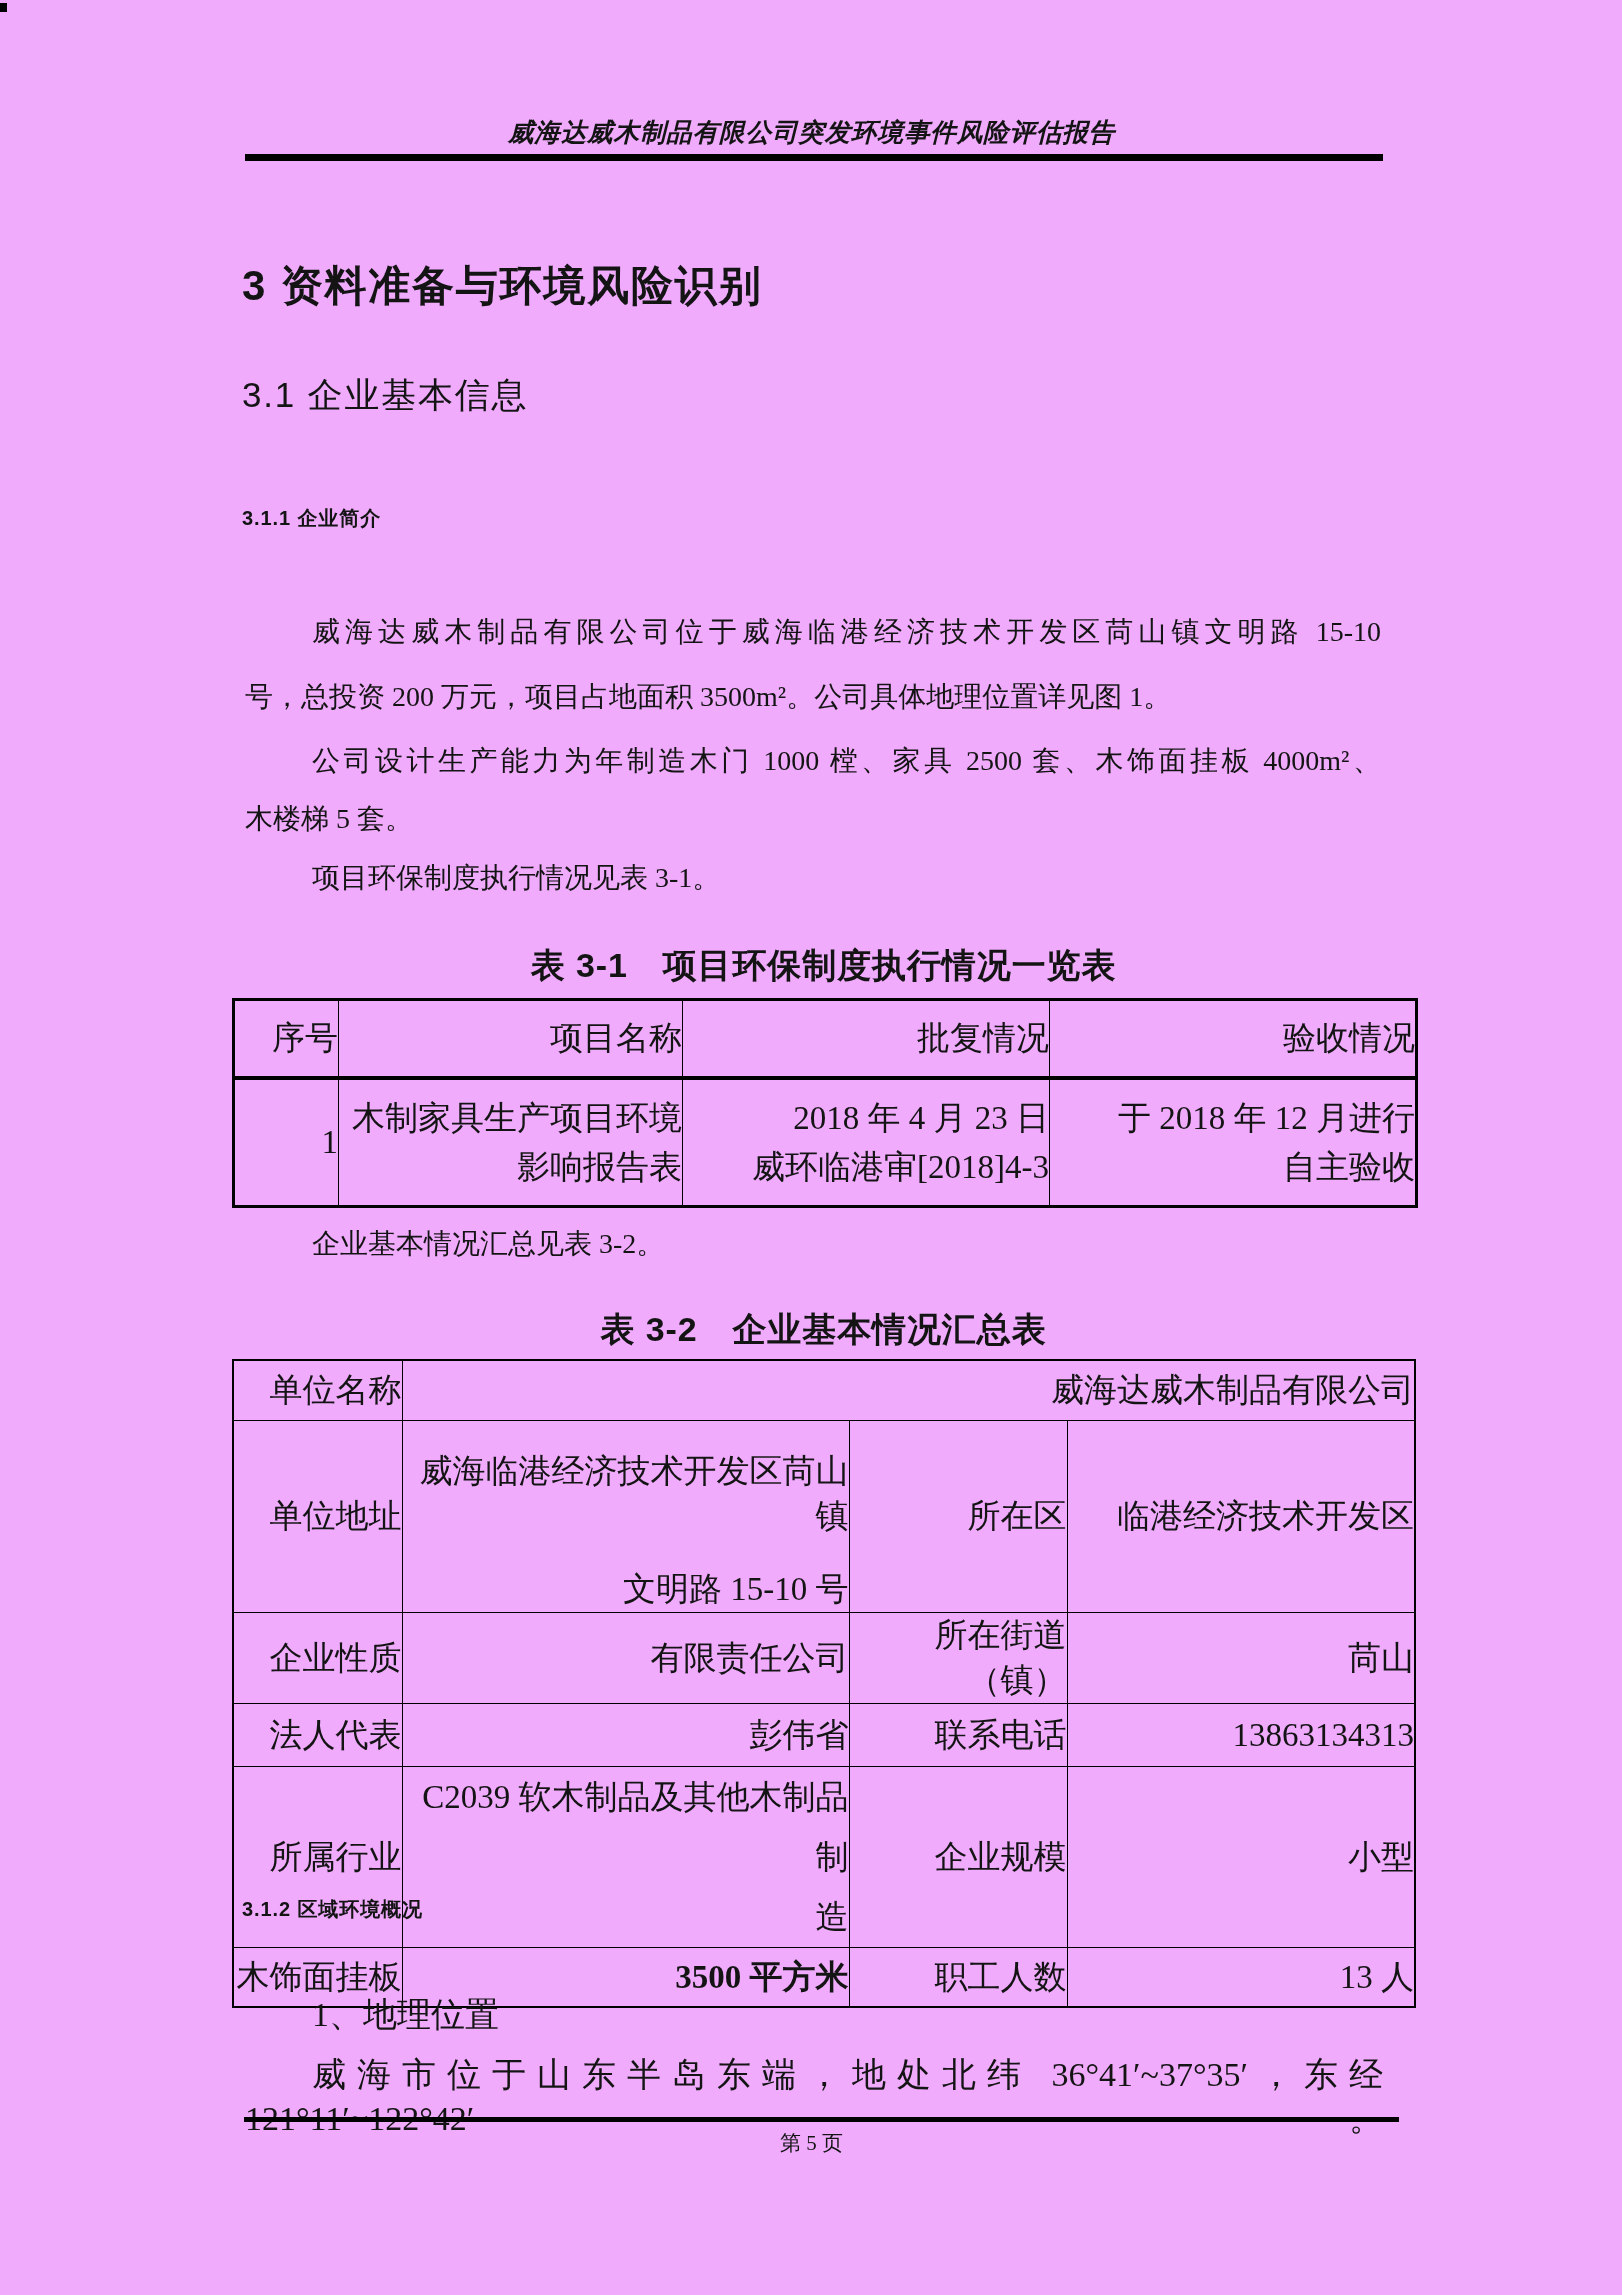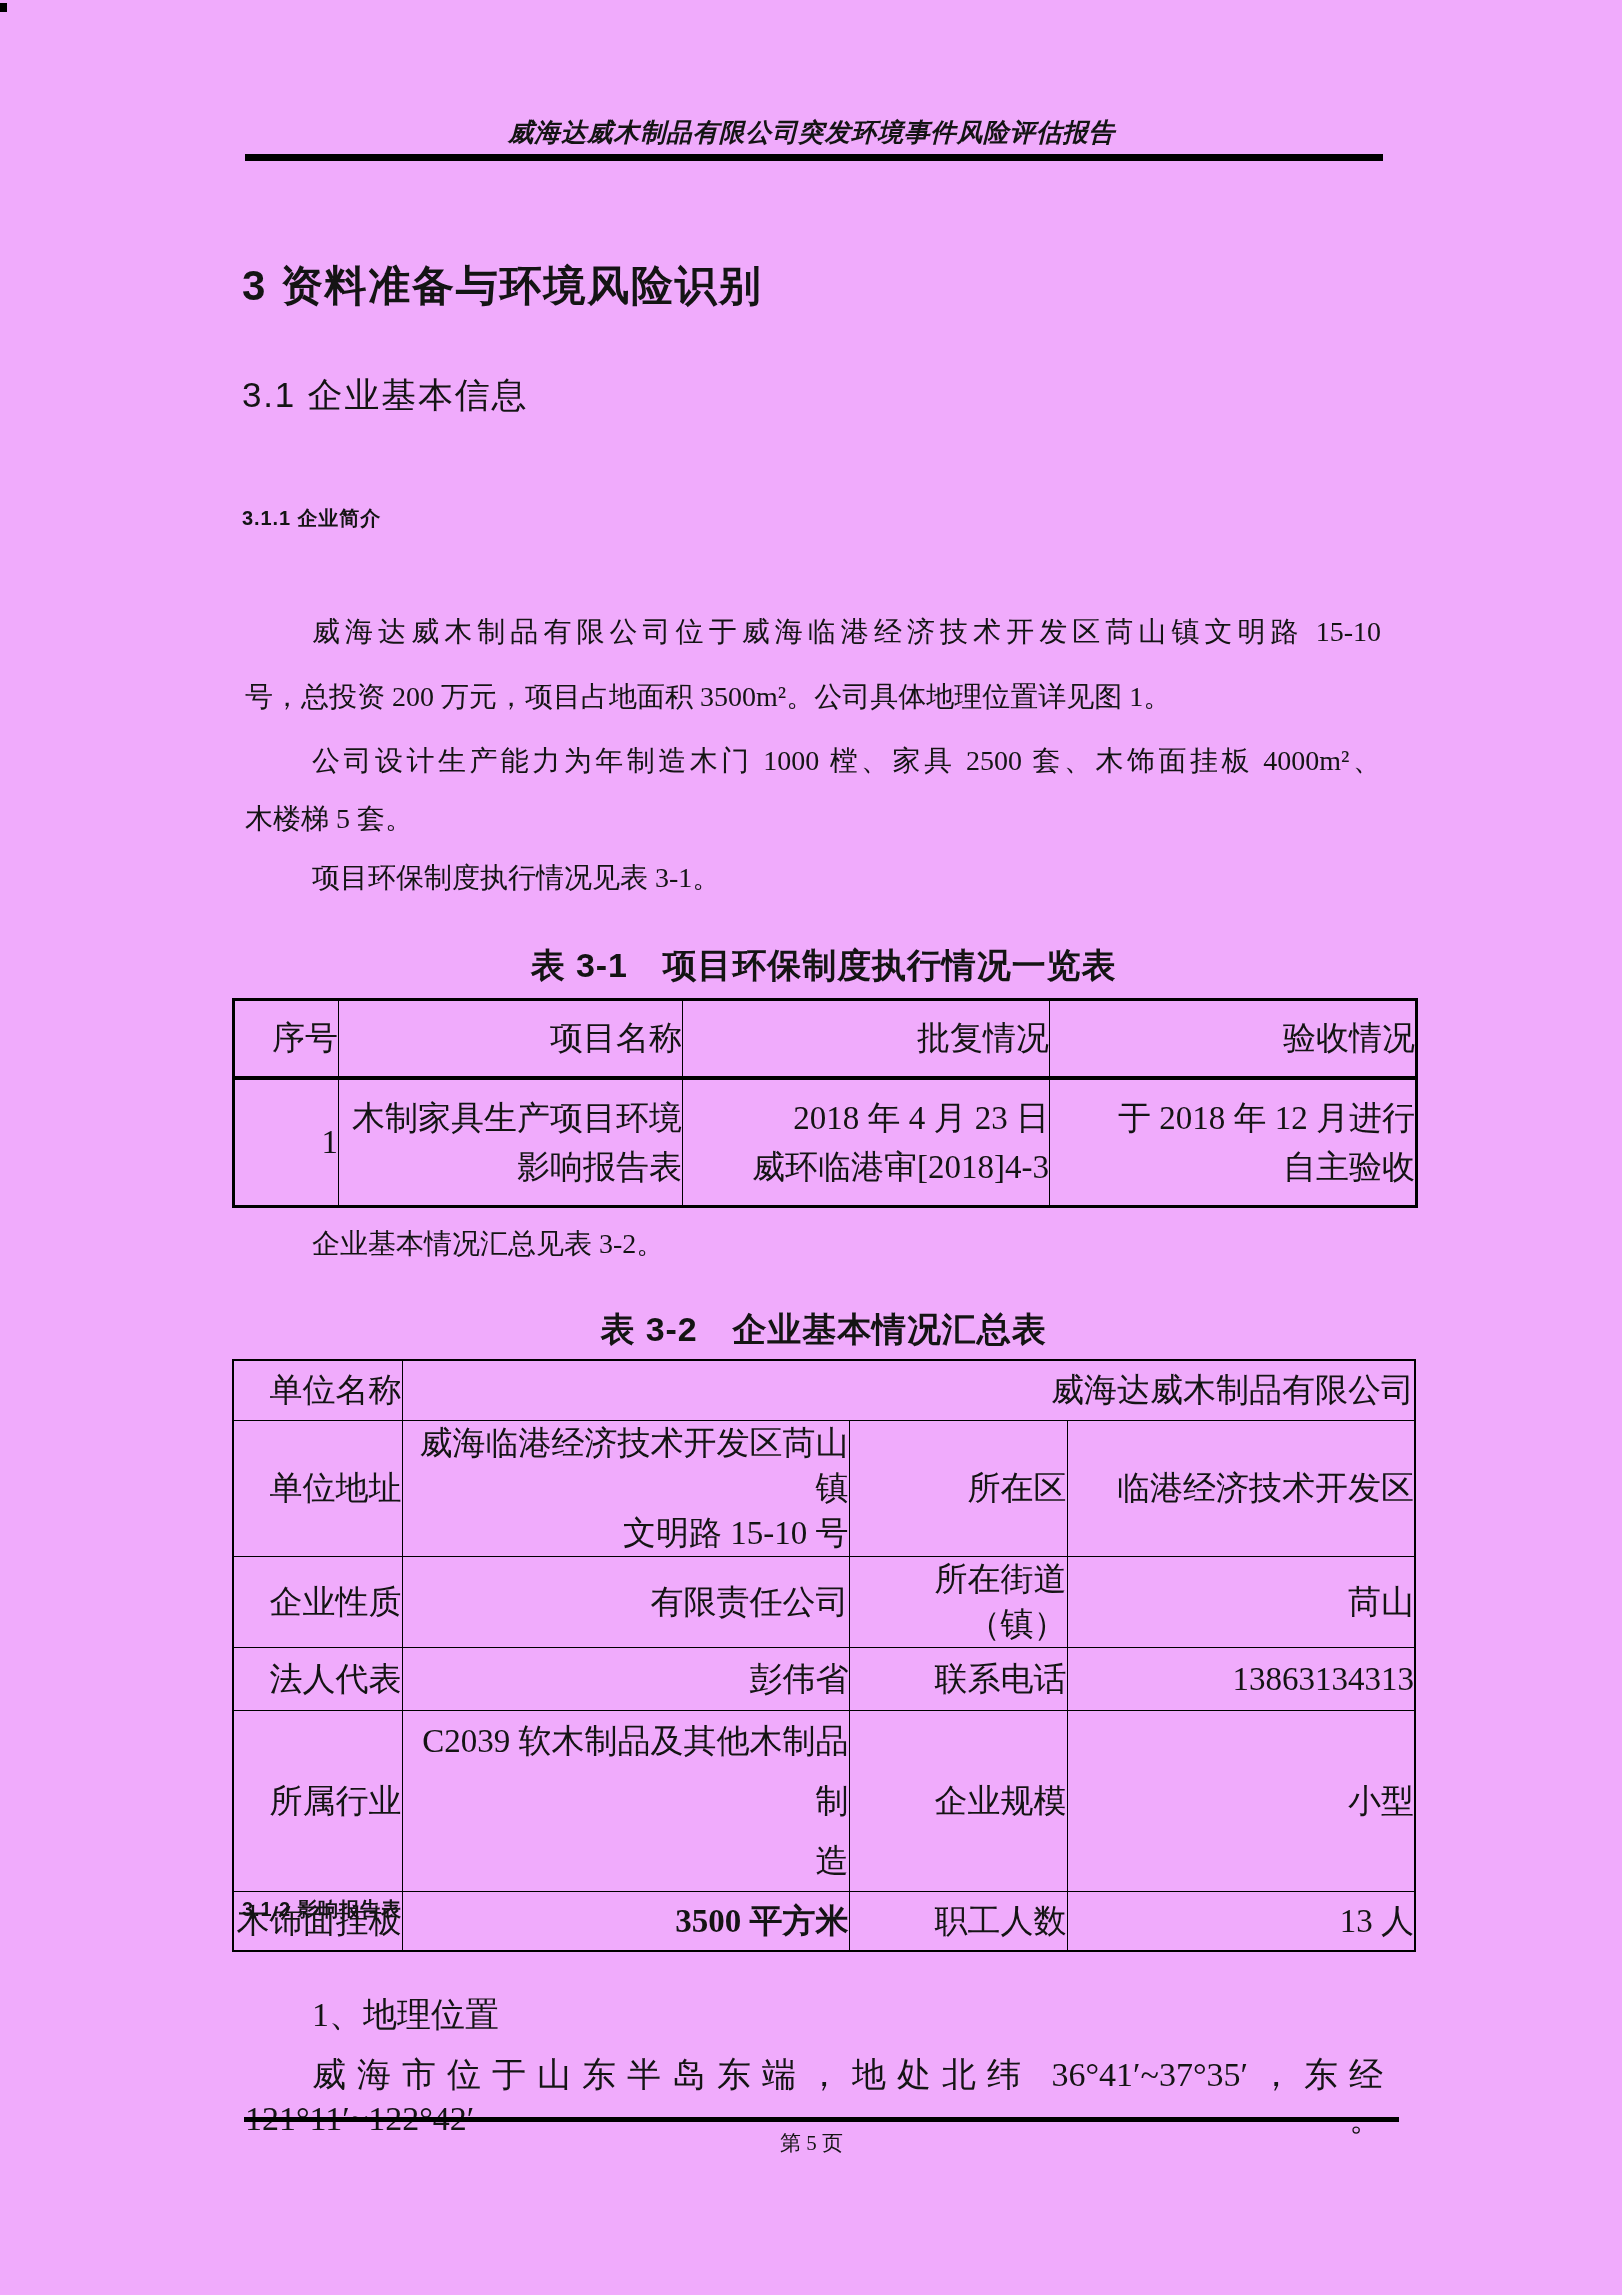--- a/index.html
+++ b/index.html
@@ -65,21 +65,21 @@
     padding:0; overflow:hidden;
   }
   table.t1 { top:998px; width:1183px; border:3.6px solid #000; }
   table.t1 tr.hdr td { height:75px; border-bottom:4.5px solid #000; }
   table.t1 tr.data td { height:125px; line-height:49px; }
   table.t2 { top:1359px; width:1183px; border:2.7px solid #000; }
   .cellline { display:block; }
   td.left-cell { text-align:left; }
   td.left-cell .cellline { padding-left:11px; line-height:60px; }
   .bold-val { font-weight:bold; }
-  .addr .cellline { line-height:45px; }
+  .addr .cellline { line-height:45px;margin-top:28px; }
 
   .geo-item { position:absolute; top:1993px; left:245px; width:1136px; font-size:34px; line-height:44px; text-indent:67px; }
   .final-para {
     position:absolute; top:2053px; left:245px; width:1138px;
     font-size:34px; line-height:44px; text-indent:67px;
     text-align:justify; text-align-last:justify;
   }
   .footer-rule { position:absolute; top:2117px; left:244px; width:1155px; height:4.5px; background:#000; }
   .page-num { position:absolute; top:2129px; left:0; width:100%; text-align:center; font-size:21px; }
 </style>
@@ -185,21 +185,21 @@
     </tr>
     <tr>
       <td style="height:58px">木饰面挂板</td>
       <td class="bold-val">3500 平方米</td>
       <td>职工人数</td>
       <td>13 人</td>
     </tr>
   </tbody>
     </table>
 
-  <div class="h3 second">3.1.2 影响报告表</div>
+  <div class="h3 second">3.1.2 区域环境概况</div>
 
   <div class="geo-item">1、地理位置</div>
   <div class="final-para">威海市位于山东半岛东端，地处北纬 36°41′~37°35′，东经 121°11′~122°42′。</div>
 
   <div class="footer-rule"></div>
   <div class="page-num">第 5 页</div>
 
 </div>
 
 

